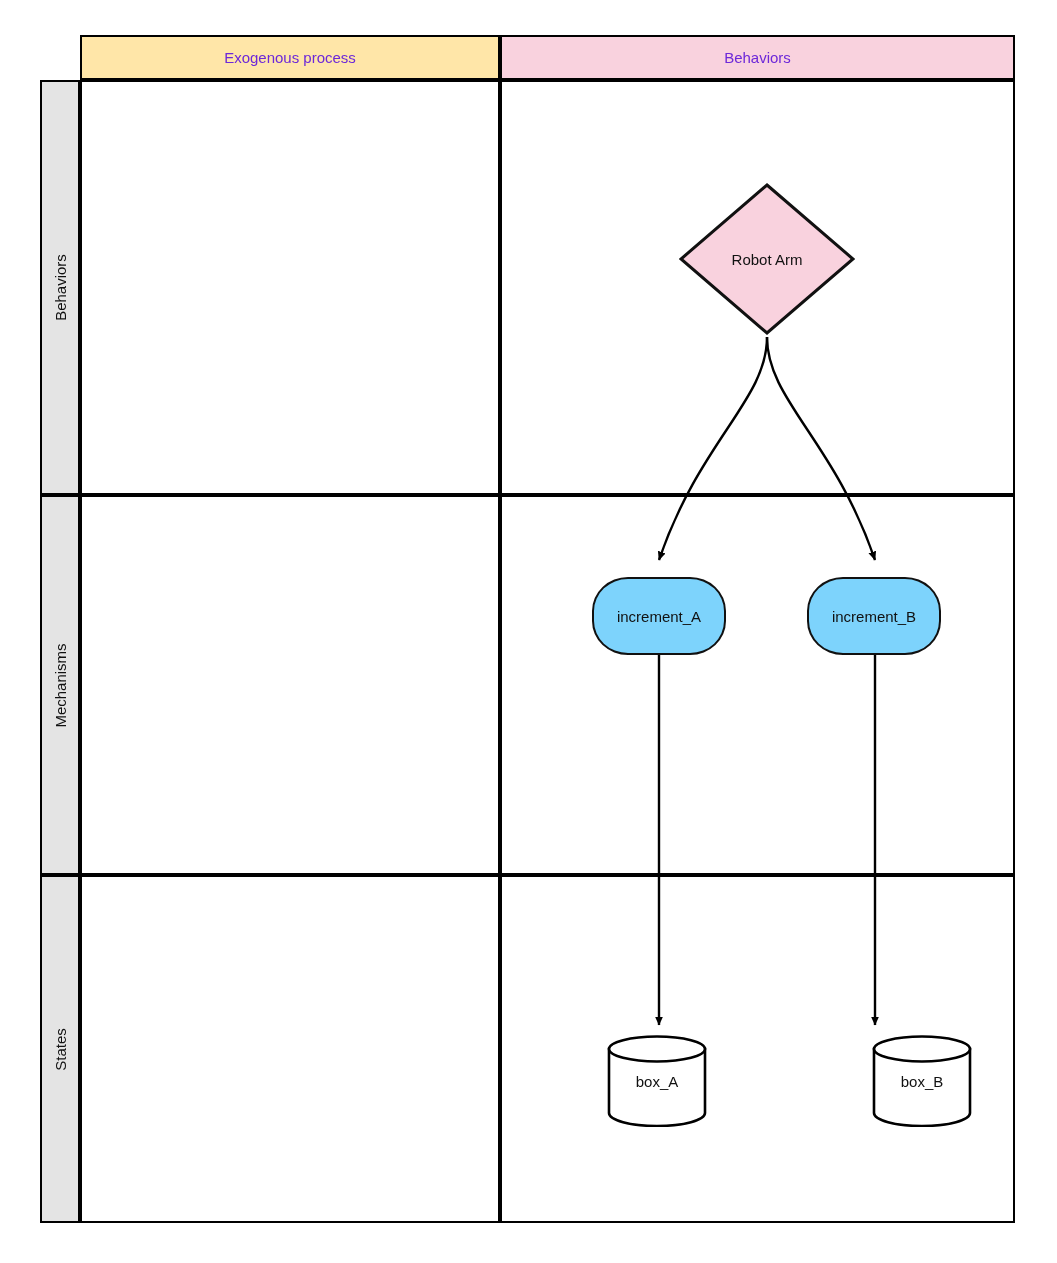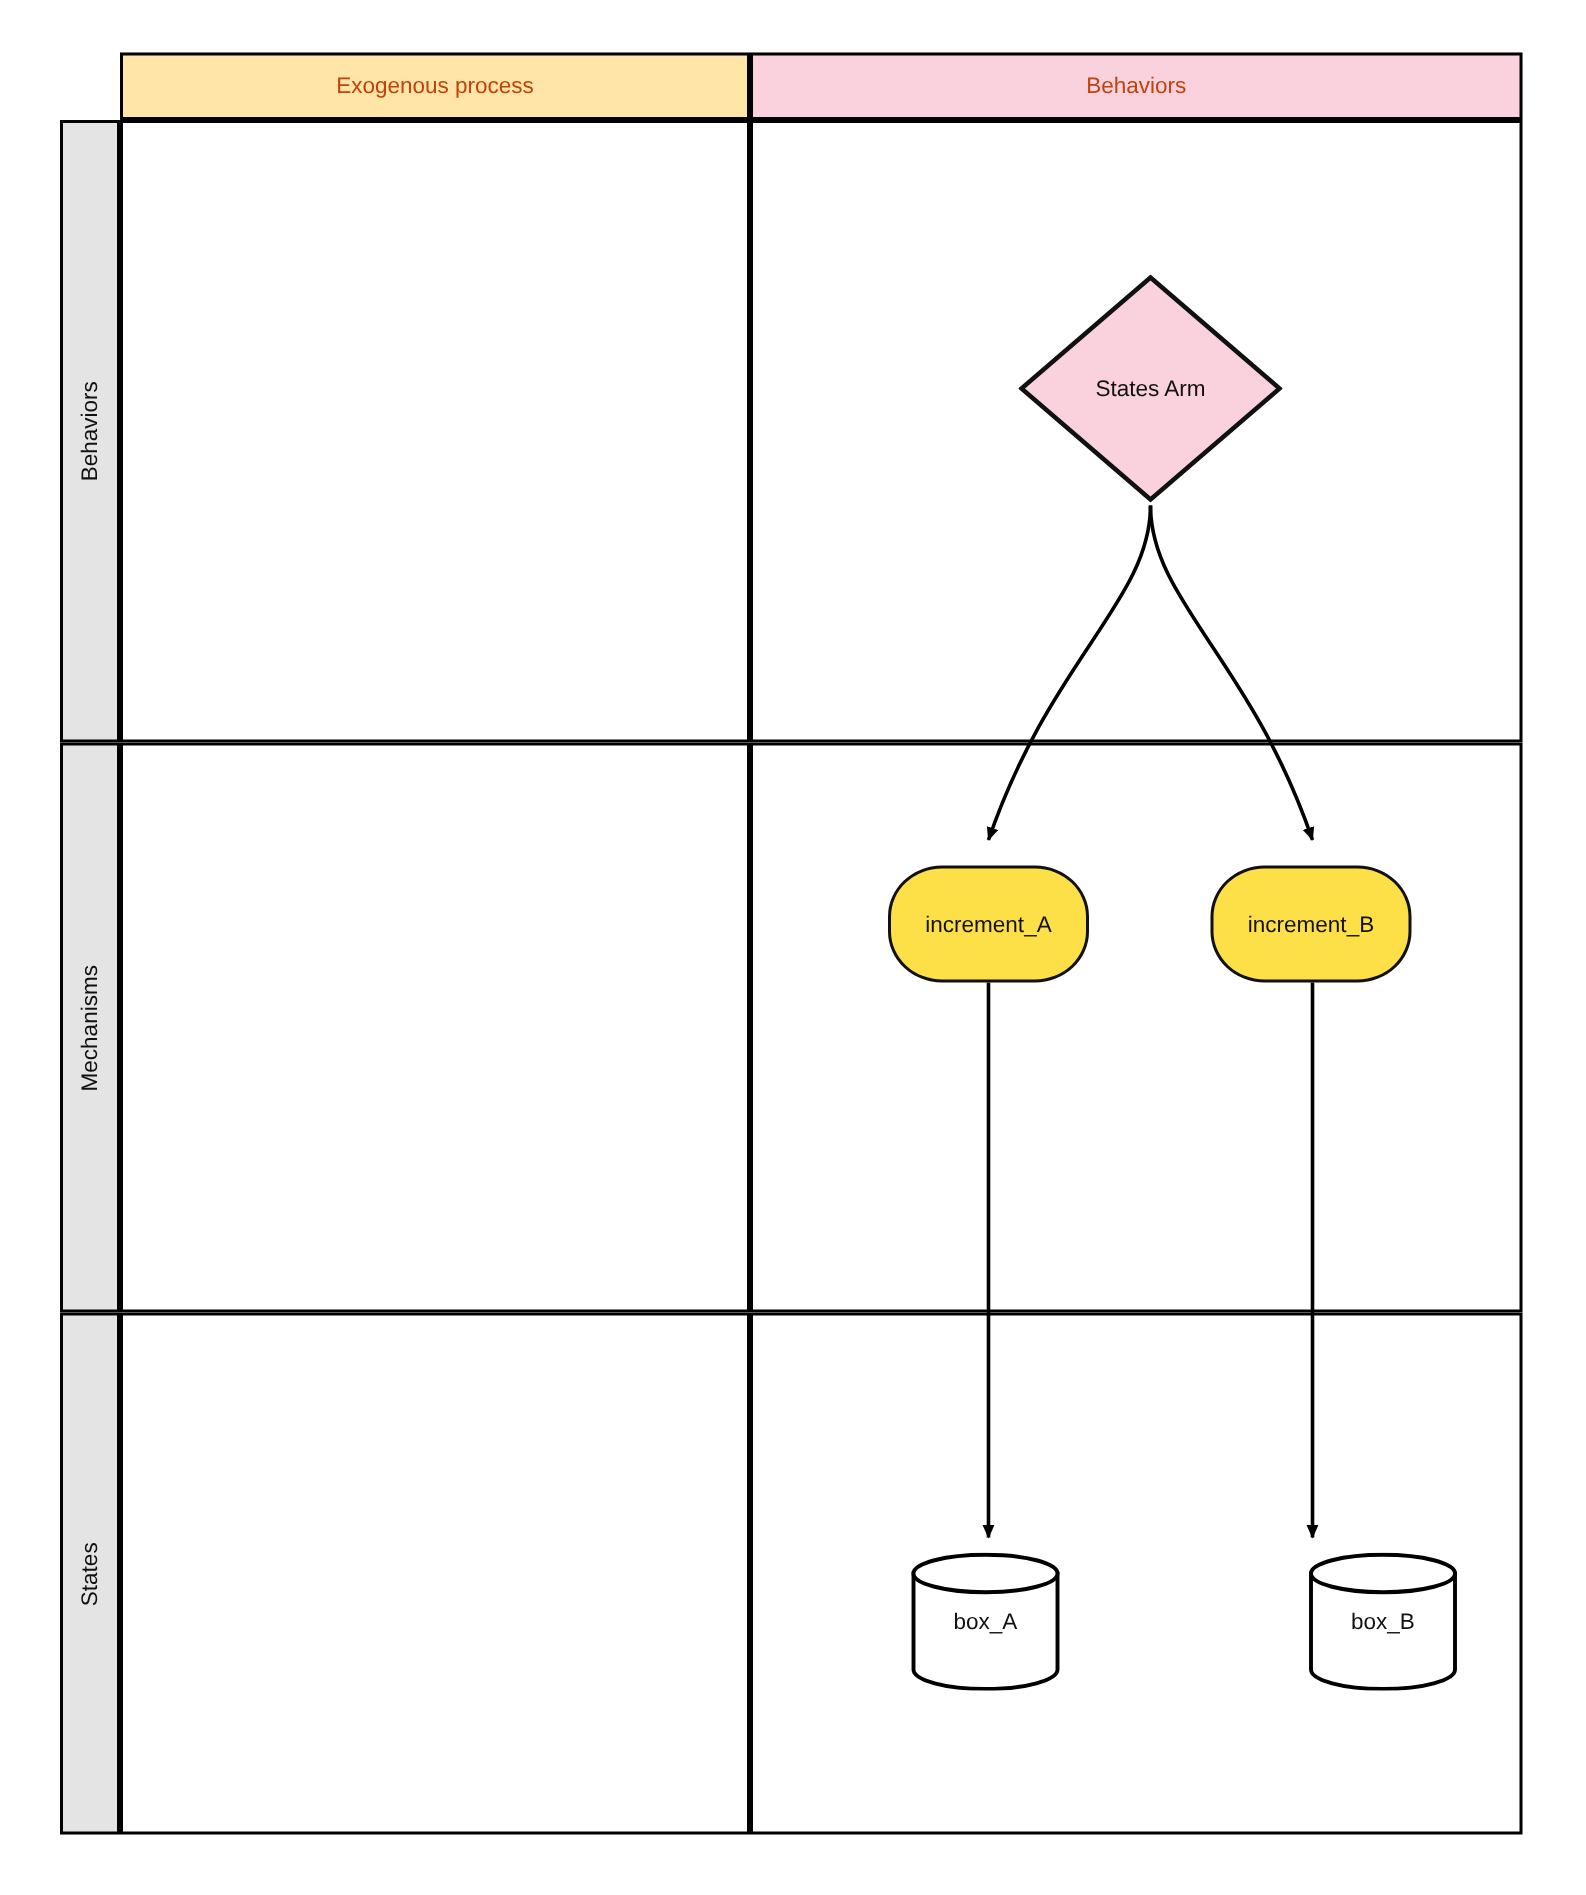--- a/index.html
+++ b/index.html
@@ -35,21 +35,21 @@
   .col-header {
     position: absolute;
     top: 0px;
     height: 45px;
     box-sizing: border-box;
     border: 2px solid #000000;
     display: flex;
     align-items: center;
     justify-content: center;
     font-size: 15px;
-    color: #c2410c;
+    color: #6d28d9;
     line-height: 1;
   }
   .col-header.exogenous {
     left: 40px;
     width: 420px;
     background: #ffe6a8;
   }
   .col-header.internal {
     left: 460px;
     width: 515px;
@@ -121,21 +121,21 @@
     position: absolute;
     left: 0; top: 0;
     width: 100%;
     height: 100%;
   }
 
   
   .proc {
     width: 134px;
     height: 78px;
-    background: #fde047;
+    background: #7dd3fc;
     border: 2px solid #111111;
     border-radius: 36px / 34px;
     box-sizing: border-box;
   }
   .proc.a { left: 592px; top: 577px; }
   .proc.b { left: 807px; top: 577px; }
 
   
   .cyl {
     width: 100px;
@@ -201,21 +201,21 @@
 
     <path d="M 659 655 L 659 1025" fill="none" stroke="#000000" stroke-width="2.4" marker-end="url(#arrowhead)"></path>
 
     <path d="M 875 655 L 875 1025" fill="none" stroke="#000000" stroke-width="2.4" marker-end="url(#arrowhead)"></path>
   </svg>
 
   <div class="node diamond-wrap">
     <svg class="diamond-shape" viewBox="0 0 176 152">
       <polygon points="88,2 174,76 88,150 2,76" fill="#f9d2de" stroke="#111111" stroke-width="3"></polygon>
     </svg>
-    <span class="node-label">States Arm</span>
+    <span class="node-label">Robot Arm</span>
   </div>
 
   <div class="node proc a">
     <span class="node-label">increment_A</span>
   </div>
 
   <div class="node proc b">
     <span class="node-label">increment_B</span>
   </div>
 

